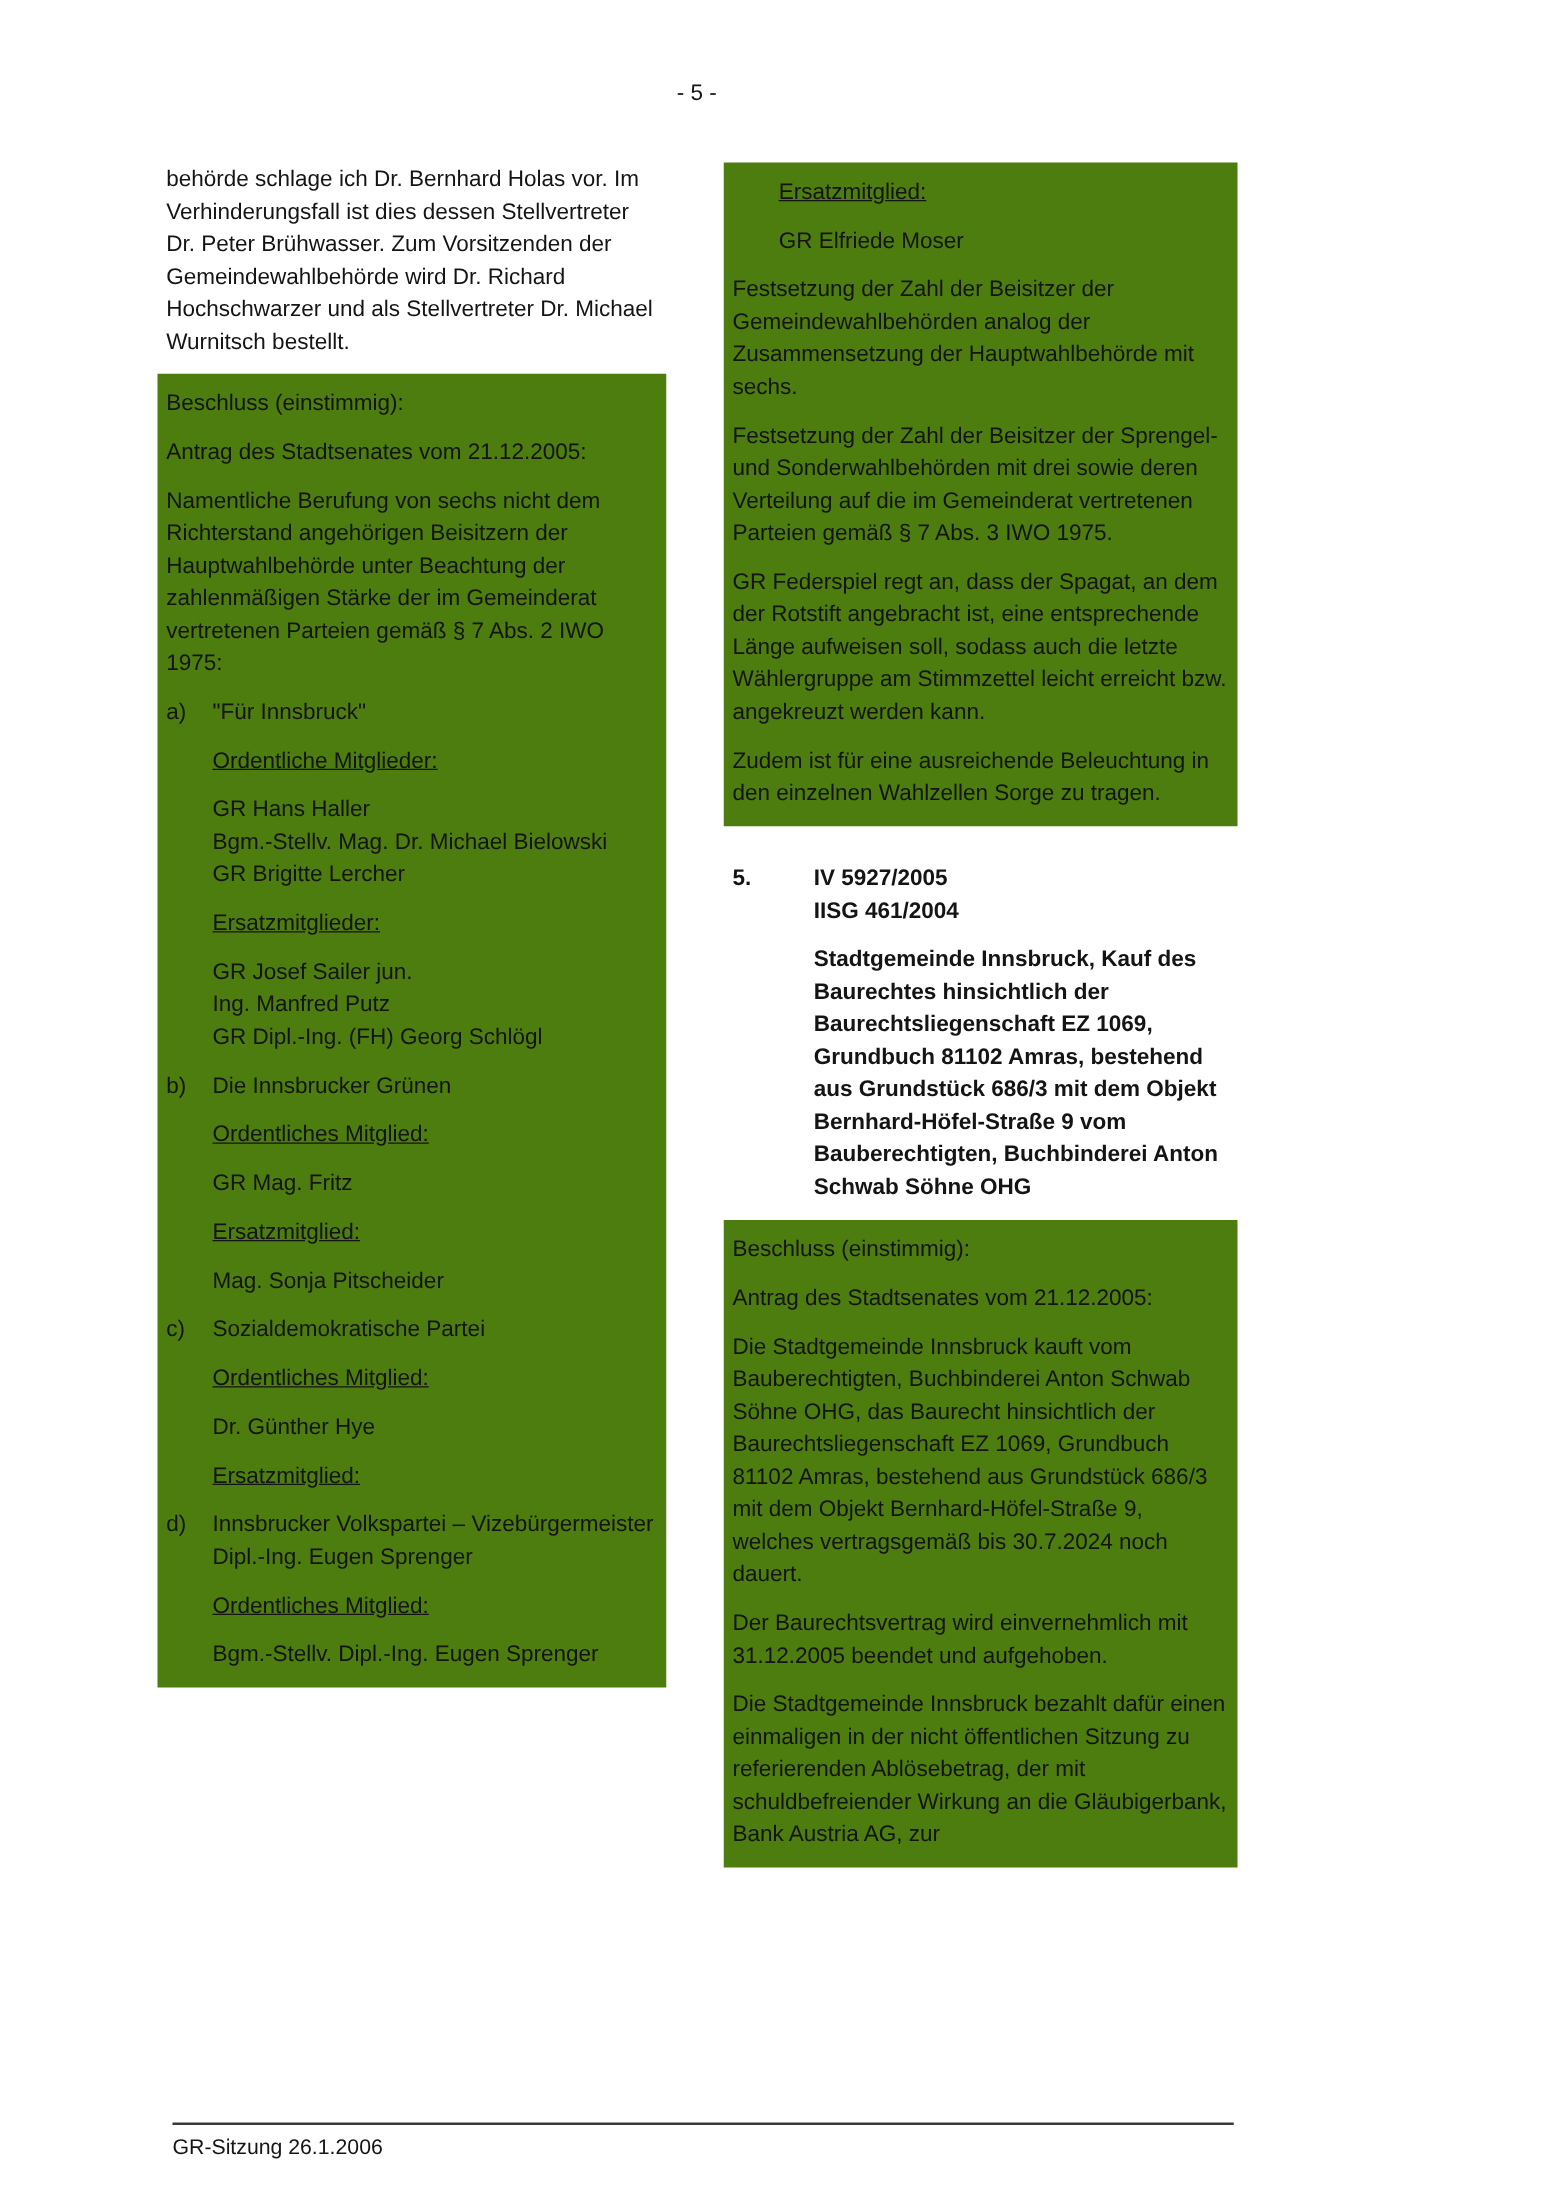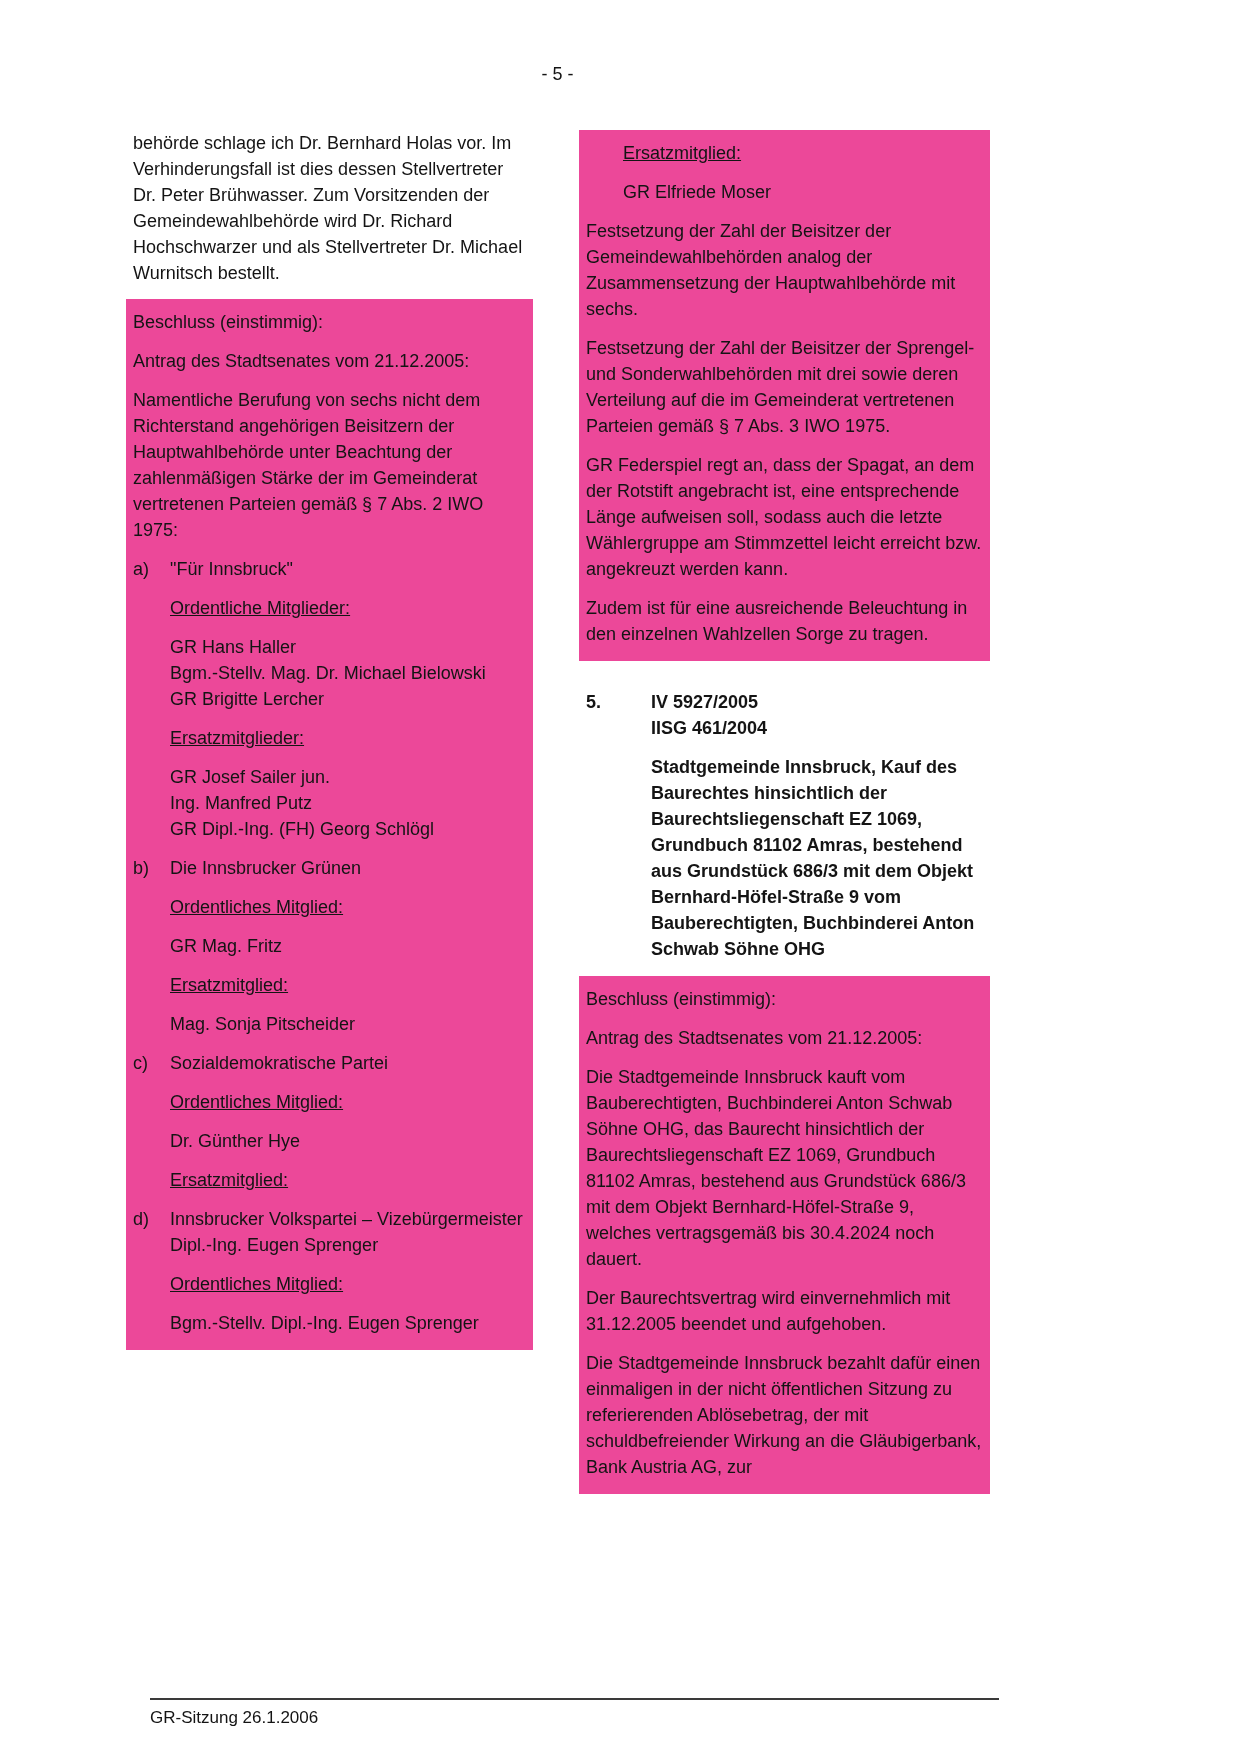--- a/index.html
+++ b/index.html
@@ -22,42 +22,42 @@
     text-align:center;
     font-size:18px;
   }
   .col { position:absolute; top:130px; font-size:18px; line-height:26px; }
   .col-left  { left:133px; width:392px; }
   .col-right { left:586px; width:396px; }
 
   .para { margin-bottom:13px; }
 
   .block {
-    background:#ec4899;
+    background:#4d7c0f;
     margin:0 -8px 14px -7px;
     padding:10px 8px 1px 7px;
   }
   .indent { margin-left:37px; }
 
   .list-item { display:flex; margin-bottom:0; }
   .marker { width:37px; flex:none; }
   .item-body { flex:1; min-width:0; }
   .item-title { margin-bottom:13px; }
   .sub-heading { margin-bottom:13px; text-decoration:underline; }
   .name-group { margin-bottom:13px; }
 
   .agenda { margin:28px 0 14px 0; font-weight:bold; }
   .agenda-head { display:flex; }
   .agenda-num { width:65px; flex:none; }
   .agenda-refs { flex:1; }
   .agenda-title { margin:13px 0 0 65px; }
 
   .footer {
     position:absolute;
-    left:150px; top:1698px; width:849px;
+    left:138px; top:1698px; width:849px;
     border-top:2px solid #3a3a3a;
     padding-top:8px;
     font-size:17px;
   }
 </style>
 </head>
 <body>
 
 <div class="page">
 
@@ -148,21 +148,21 @@
           <div>IV 5927/2005</div>
           <div>IISG 461/2004</div>
         </div>
       </div>
       <p class="agenda-title">Stadtgemeinde Innsbruck, Kauf des Baurechtes hinsichtlich der Baurechtsliegenschaft EZ 1069, Grundbuch 81102 Amras, bestehend aus Grundstück 686/3 mit dem Objekt Bernhard-Höfel-Straße 9 vom Bauberechtigten, Buchbinderei Anton Schwab Söhne OHG</p>
     </div>
 
     <div class="block">
       <p class="para">Beschluss (einstimmig):</p>
       <p class="para">Antrag des Stadtsenates vom 21.12.2005:</p>
-      <p class="para">Die Stadtgemeinde Innsbruck kauft vom Bauberechtigten, Buchbinderei Anton Schwab Söhne OHG, das Baurecht hinsichtlich der Baurechtsliegenschaft EZ 1069, Grundbuch 81102 Amras, bestehend aus Grundstück 686/3 mit dem Objekt Bernhard-Höfel-Straße 9, welches vertragsgemäß bis 30.4.2024 noch dauert.</p>
+      <p class="para">Die Stadtgemeinde Innsbruck kauft vom Bauberechtigten, Buchbinderei Anton Schwab Söhne OHG, das Baurecht hinsichtlich der Baurechtsliegenschaft EZ 1069, Grundbuch 81102 Amras, bestehend aus Grundstück 686/3 mit dem Objekt Bernhard-Höfel-Straße 9, welches vertragsgemäß bis 30.7.2024 noch dauert.</p>
       <p class="para">Der Baurechtsvertrag wird einvernehmlich mit 31.12.2005 beendet und aufgehoben.</p>
       <p class="para">Die Stadtgemeinde Innsbruck bezahlt dafür einen einmaligen in der nicht öffentlichen Sitzung zu referierenden Ablösebetrag, der mit schuldbefreiender Wirkung an die Gläubigerbank, Bank Austria AG, zur</p>
     </div>
   </div>
 
   <div class="footer">
     <div>GR-Sitzung 26.1.2006</div>
   </div>
 
 </div>

